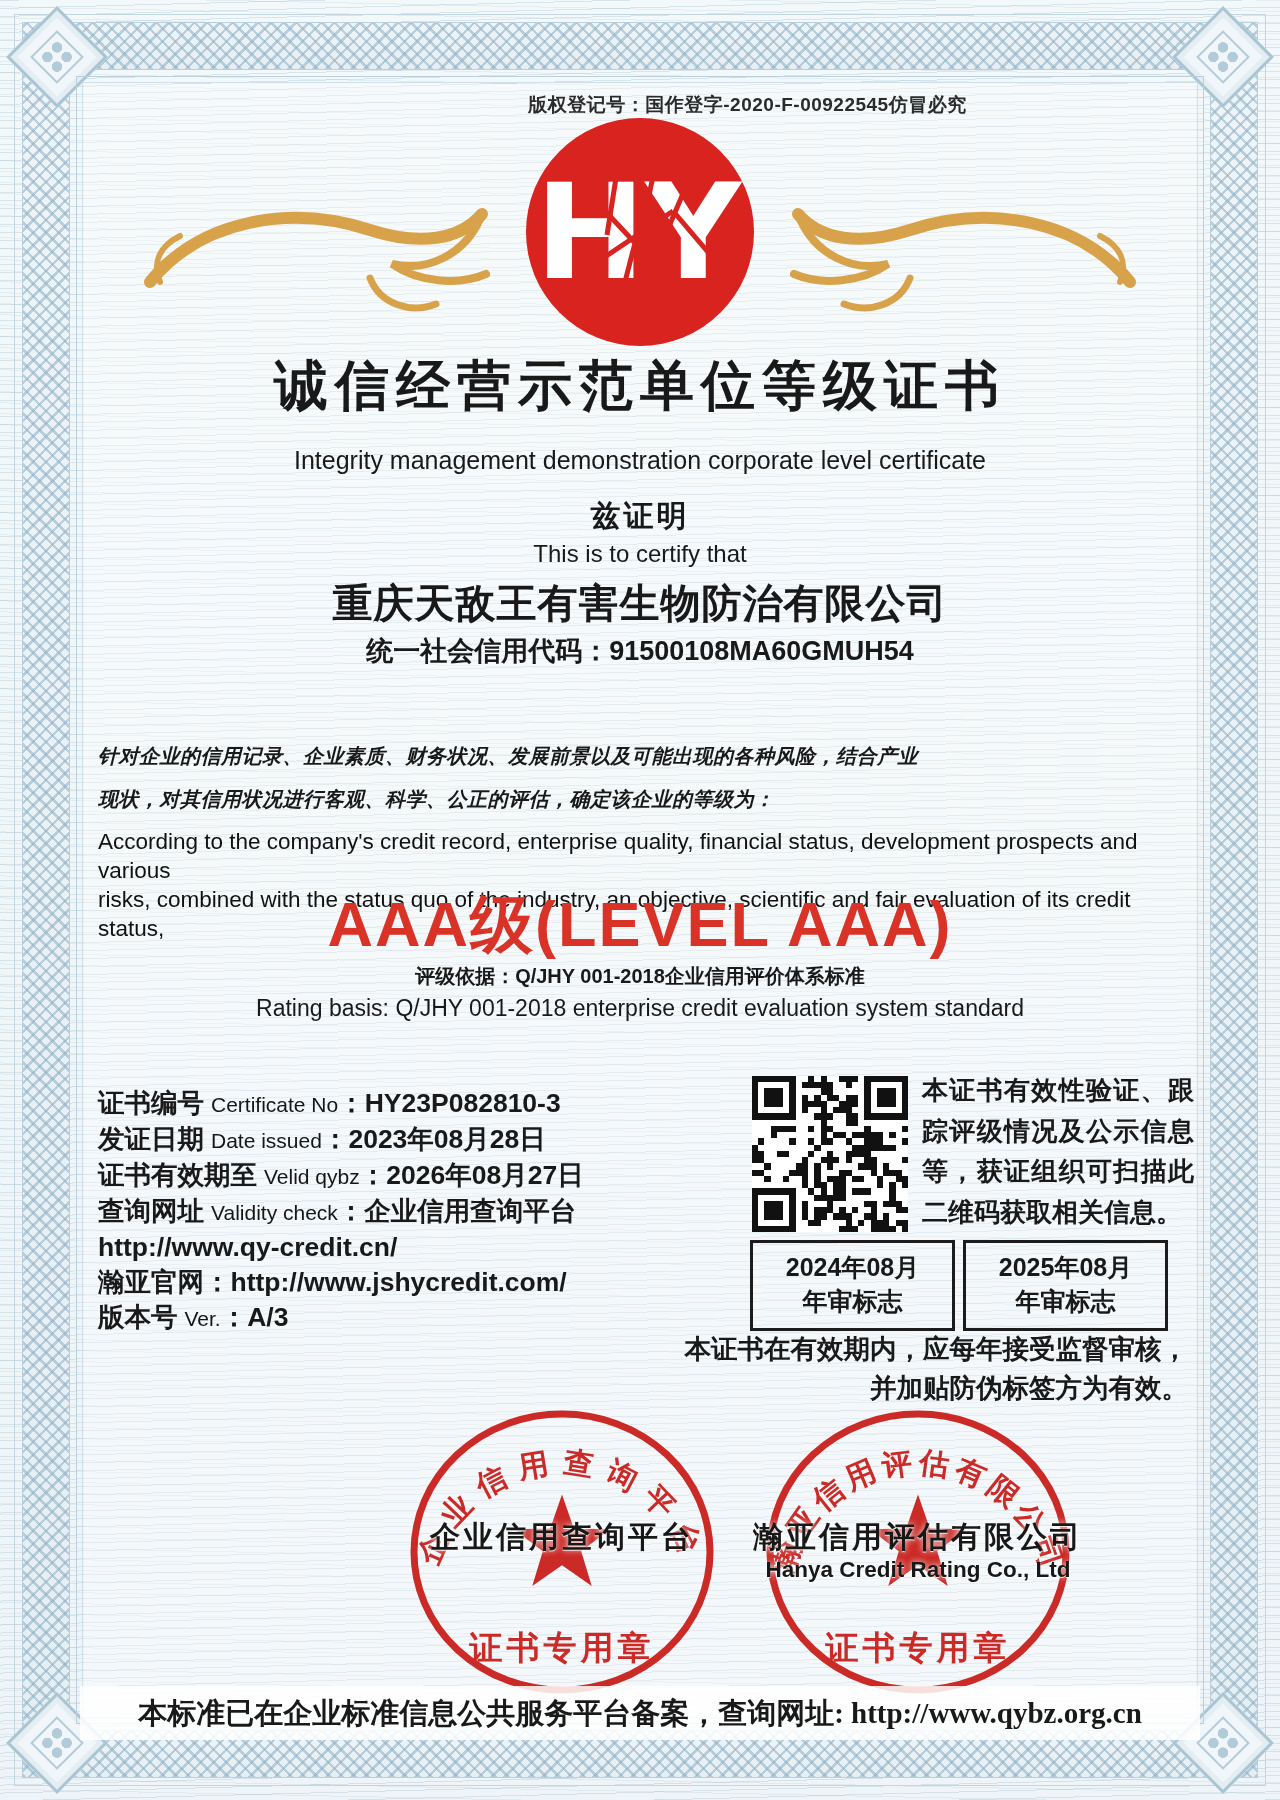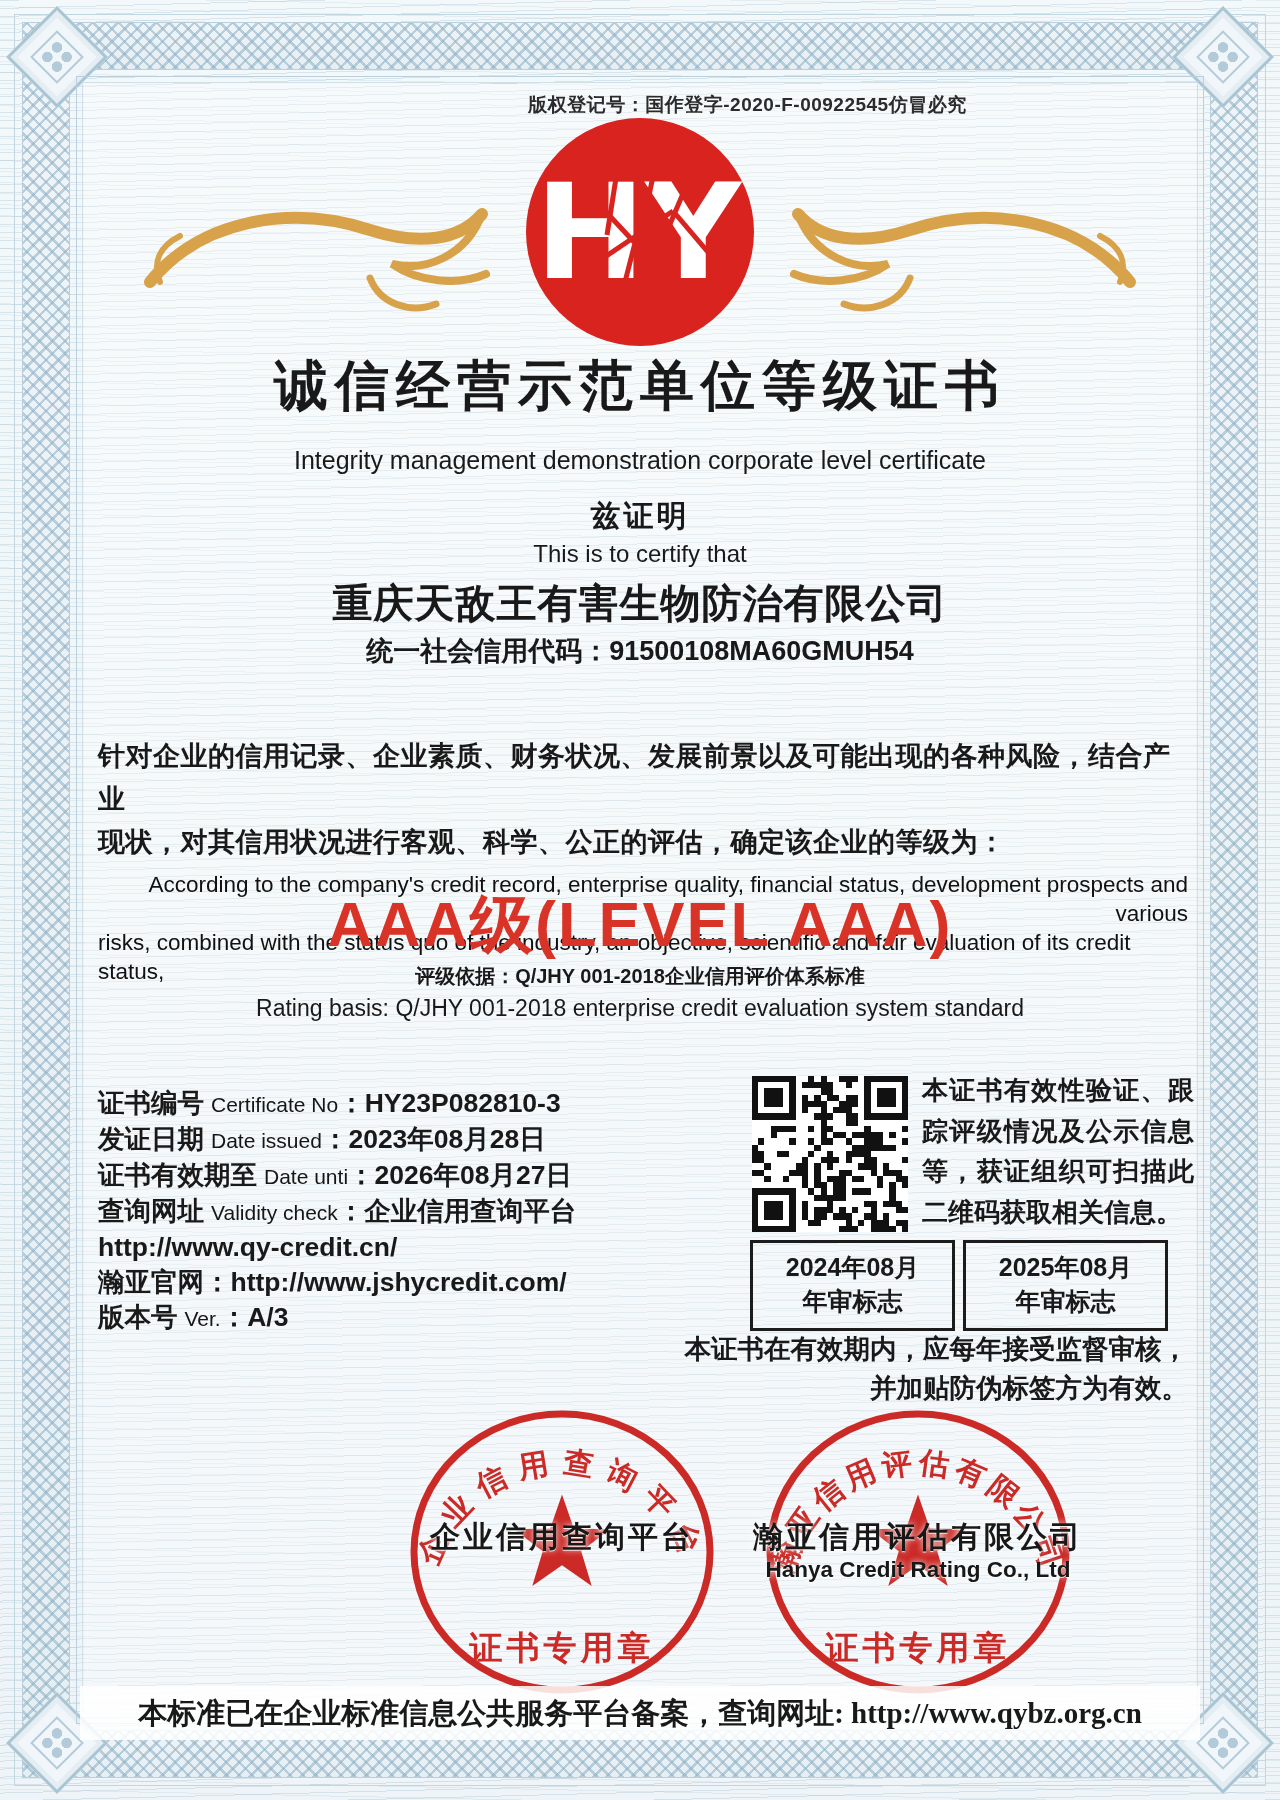--- a/index.html
+++ b/index.html
@@ -42,23 +42,23 @@
   .ctr{left:0;right:0;text-align:center;}
   .copyright{top:92px;font-size:19px;font-weight:700;color:#2b2b2b;padding-left:215px;letter-spacing:.5px;}
   .title-zh{top:350px;font-size:54px;font-weight:800;letter-spacing:7px;}
   .title-en{top:446px;font-size:25px;font-weight:500;}
   .certify-zh{top:496px;font-size:30px;font-weight:600;letter-spacing:3px;}
   .certify-en{top:540px;font-size:24px;font-weight:500;}
   .company{top:576px;font-size:40px;font-weight:800;letter-spacing:1px;}
   .code-line{top:633px;font-size:27px;font-weight:700;}
   .addr-line{top:666px;font-size:27px;font-weight:700;}
   .para{left:98px;top:735px;width:1090px;text-align:left;}
-  .para .zh{font-size:27px;font-weight:700;line-height:43px;letter-spacing:.5px;}
+  .para .zh{font-size:20px;font-weight:700;line-height:43px;letter-spacing:.5px;font-style:italic;}
   .para .en{font-size:22.5px;font-weight:400;line-height:29px;color:#111;}
-  .para .en.first{margin-top:6px;text-align:right;}
+  .para .en.first{margin-top:6px;}
   .level{top:882px;font-size:63px;font-weight:800;color:var(--rating-red);letter-spacing:2px;}
   .basis-zh{top:963px;font-size:20px;font-weight:700;}
   .basis-en{top:995px;font-size:23px;font-weight:500;}
 
   
   .details{left:98px;top:1086px;width:600px;}
   .d-row{display:flex;align-items:baseline;line-height:35px;white-space:nowrap;}
   .d-zh{font-size:26.5px;font-weight:700;}
   .d-en{font-size:21px;font-weight:500;margin-left:7px;color:#161616;}
   .d-val{font-size:26.5px;font-weight:600;}
@@ -167,21 +167,21 @@
       <span class="d-en">Certificate No</span>
       <span class="d-val">：HY23P082810-3</span>
     </div>
     <div class="d-row">
       <span class="d-zh">发证日期</span>
       <span class="d-en">Date issued</span>
       <span class="d-val">：2023年08月28日</span>
     </div>
     <div class="d-row">
       <span class="d-zh">证书有效期至</span>
-      <span class="d-en">Date unti</span>
+      <span class="d-en">Velid qybz</span>
       <span class="d-val">：2026年08月27日</span>
     </div>
     <div class="d-row">
       <span class="d-zh">查询网址</span>
       <span class="d-en">Validity check</span>
       <span class="d-val">：企业信用查询平台</span>
     </div>
     <div class="d-row">
       <span class="d-zh">http://www.qy-credit.cn/</span>
     </div>

